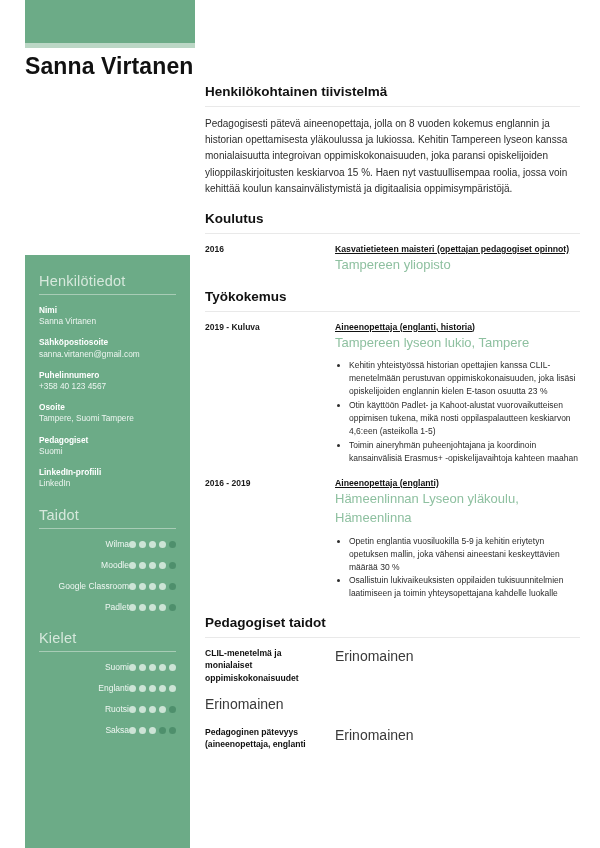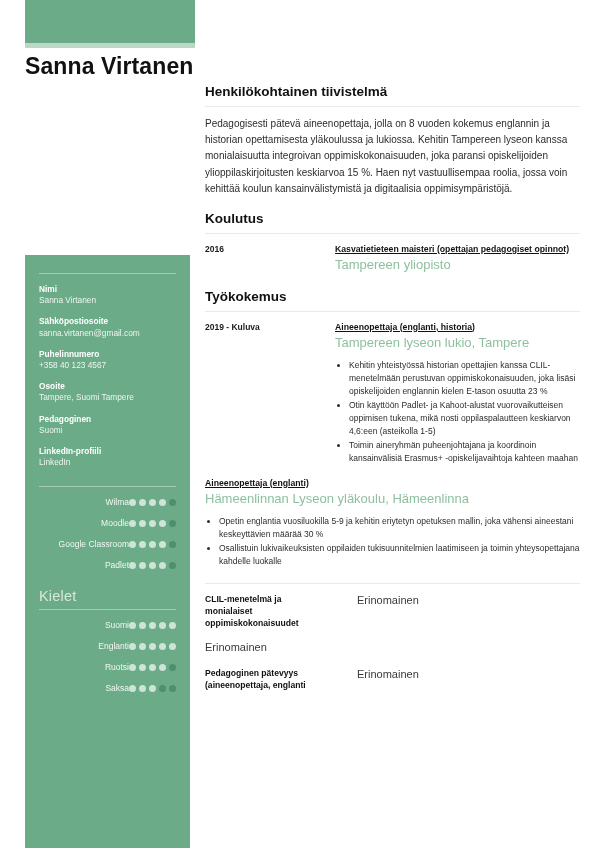--- a/index.html
+++ b/index.html
@@ -161,79 +161,80 @@
   .bullets li {
     font-size: 8.5px;
     line-height: 1.52;
     color: #2C2C2C;
     margin-bottom: 1px;
   }
 
   .ped-row {
     display: flex;
     margin-bottom: 11px;
-    gap: 22px;
   }
   .ped-name {
     width: 130px;
     flex-shrink: 0;
     font-size: 8.6px;
     font-weight: bold;
     color: #111111;
     line-height: 1.42;
     padding-right: 8px;
     box-sizing: border-box;
   }
   .ped-level {
-    font-size: 11px;
+    font-size: 14px;
     color: #3A3A3A;
     line-height: 1.42;
     text-align: center;
   }
 </style>
 </head>
 <body>
 
 <div id="header-bar"></div>
 <div id="header-bar-strip"></div>
 <div id="full-name">Sanna Virtanen</div>
 
 <div id="sidebar">
 
   <div>
+    <div class="side-heading">Henkilötiedot</div>
     <div class="side-rule"></div>
     <div id="contact-list">
         <div class="contact-block">
           <div class="contact-label">Nimi</div>
           <div class="contact-value">Sanna Virtanen</div>
         </div>
         <div class="contact-block">
           <div class="contact-label">Sähköpostiosoite</div>
           <div class="contact-value">sanna.virtanen@gmail.com</div>
         </div>
         <div class="contact-block">
           <div class="contact-label">Puhelinnumero</div>
           <div class="contact-value">+358 40 123 4567</div>
         </div>
         <div class="contact-block">
           <div class="contact-label">Osoite</div>
           <div class="contact-value">Tampere, Suomi Tampere</div>
         </div>
         <div class="contact-block">
-          <div class="contact-label">Pedagoginen</div>
+          <div class="contact-label">Pedagogiset</div>
           <div class="contact-value">Suomi</div>
         </div>
         <div class="contact-block">
           <div class="contact-label">LinkedIn-profiili</div>
           <div class="contact-value">LinkedIn</div>
         </div>
       </div>
   </div>
 
   <div class="side-gap-top">
+    <div class="side-heading">Taidot</div>
     <div class="side-rule"></div>
     <div id="skills-list">
         <div class="rating-row">
           <span class="rating-label">Wilma</span>
           <span class="dots">
             <span class="dot"></span>
             <span class="dot"></span>
             <span class="dot"></span>
             <span class="dot"></span>
             <span class="dot off"></span>
@@ -353,33 +354,35 @@
             <div class="entry-title">Aineenopettaja (englanti, historia)</div>
             <div class="entry-org">Tampereen lyseon lukio, Tampere</div>
             <ul class="bullets">
               <li>Kehitin yhteistyössä historian opettajien kanssa CLIL-menetelmään perustuvan oppimiskokonaisuuden, joka lisäsi opiskelijoiden englannin kielen E-tason osuutta 23 %</li>
               <li>Otin käyttöön Padlet- ja Kahoot-alustat vuorovaikutteisen oppimisen tukena, mikä nosti oppilaspalautteen keskiarvon 4,6:een (asteikolla 1-5)</li>
               <li>Toimin aineryhmän puheenjohtajana ja koordinoin kansainvälisiä Erasmus+ -opiskelijavaihtoja kahteen maahan</li>
             </ul>
           </div>
         </div>
         <div class="entry">
+          <div class="entry-date">2016 - 2019</div>
           <div class="entry-body">
             <div class="entry-title">Aineenopettaja (englanti)</div>
             <div class="entry-org">Hämeenlinnan Lyseon yläkoulu, Hämeenlinna</div>
             <ul class="bullets">
               <li>Opetin englantia vuosiluokilla 5-9 ja kehitin eriytetyn opetuksen mallin, joka vähensi aineestani keskeyttävien määrää 30 %</li>
               <li>Osallistuin lukivaikeuksisten oppilaiden tukisuunnitelmien laatimiseen ja toimin yhteysopettajana kahdelle luokalle</li>
             </ul>
           </div>
         </div>
       </div>
   </div>
 
   <div class="section">
+    <div class="section-title">Pedagogiset taidot</div>
     <div class="section-rule"></div>
     <div id="pedagogical-list">
         <div class="ped-row">
           <div class="ped-name">CLIL-menetelmä ja monialaiset oppimiskokonaisuudet</div>
           <div class="ped-level">Erinomainen</div>
         </div>
         <div class="ped-row">
           <div class="ped-level">Erinomainen</div>
         </div>
         <div class="ped-row">

